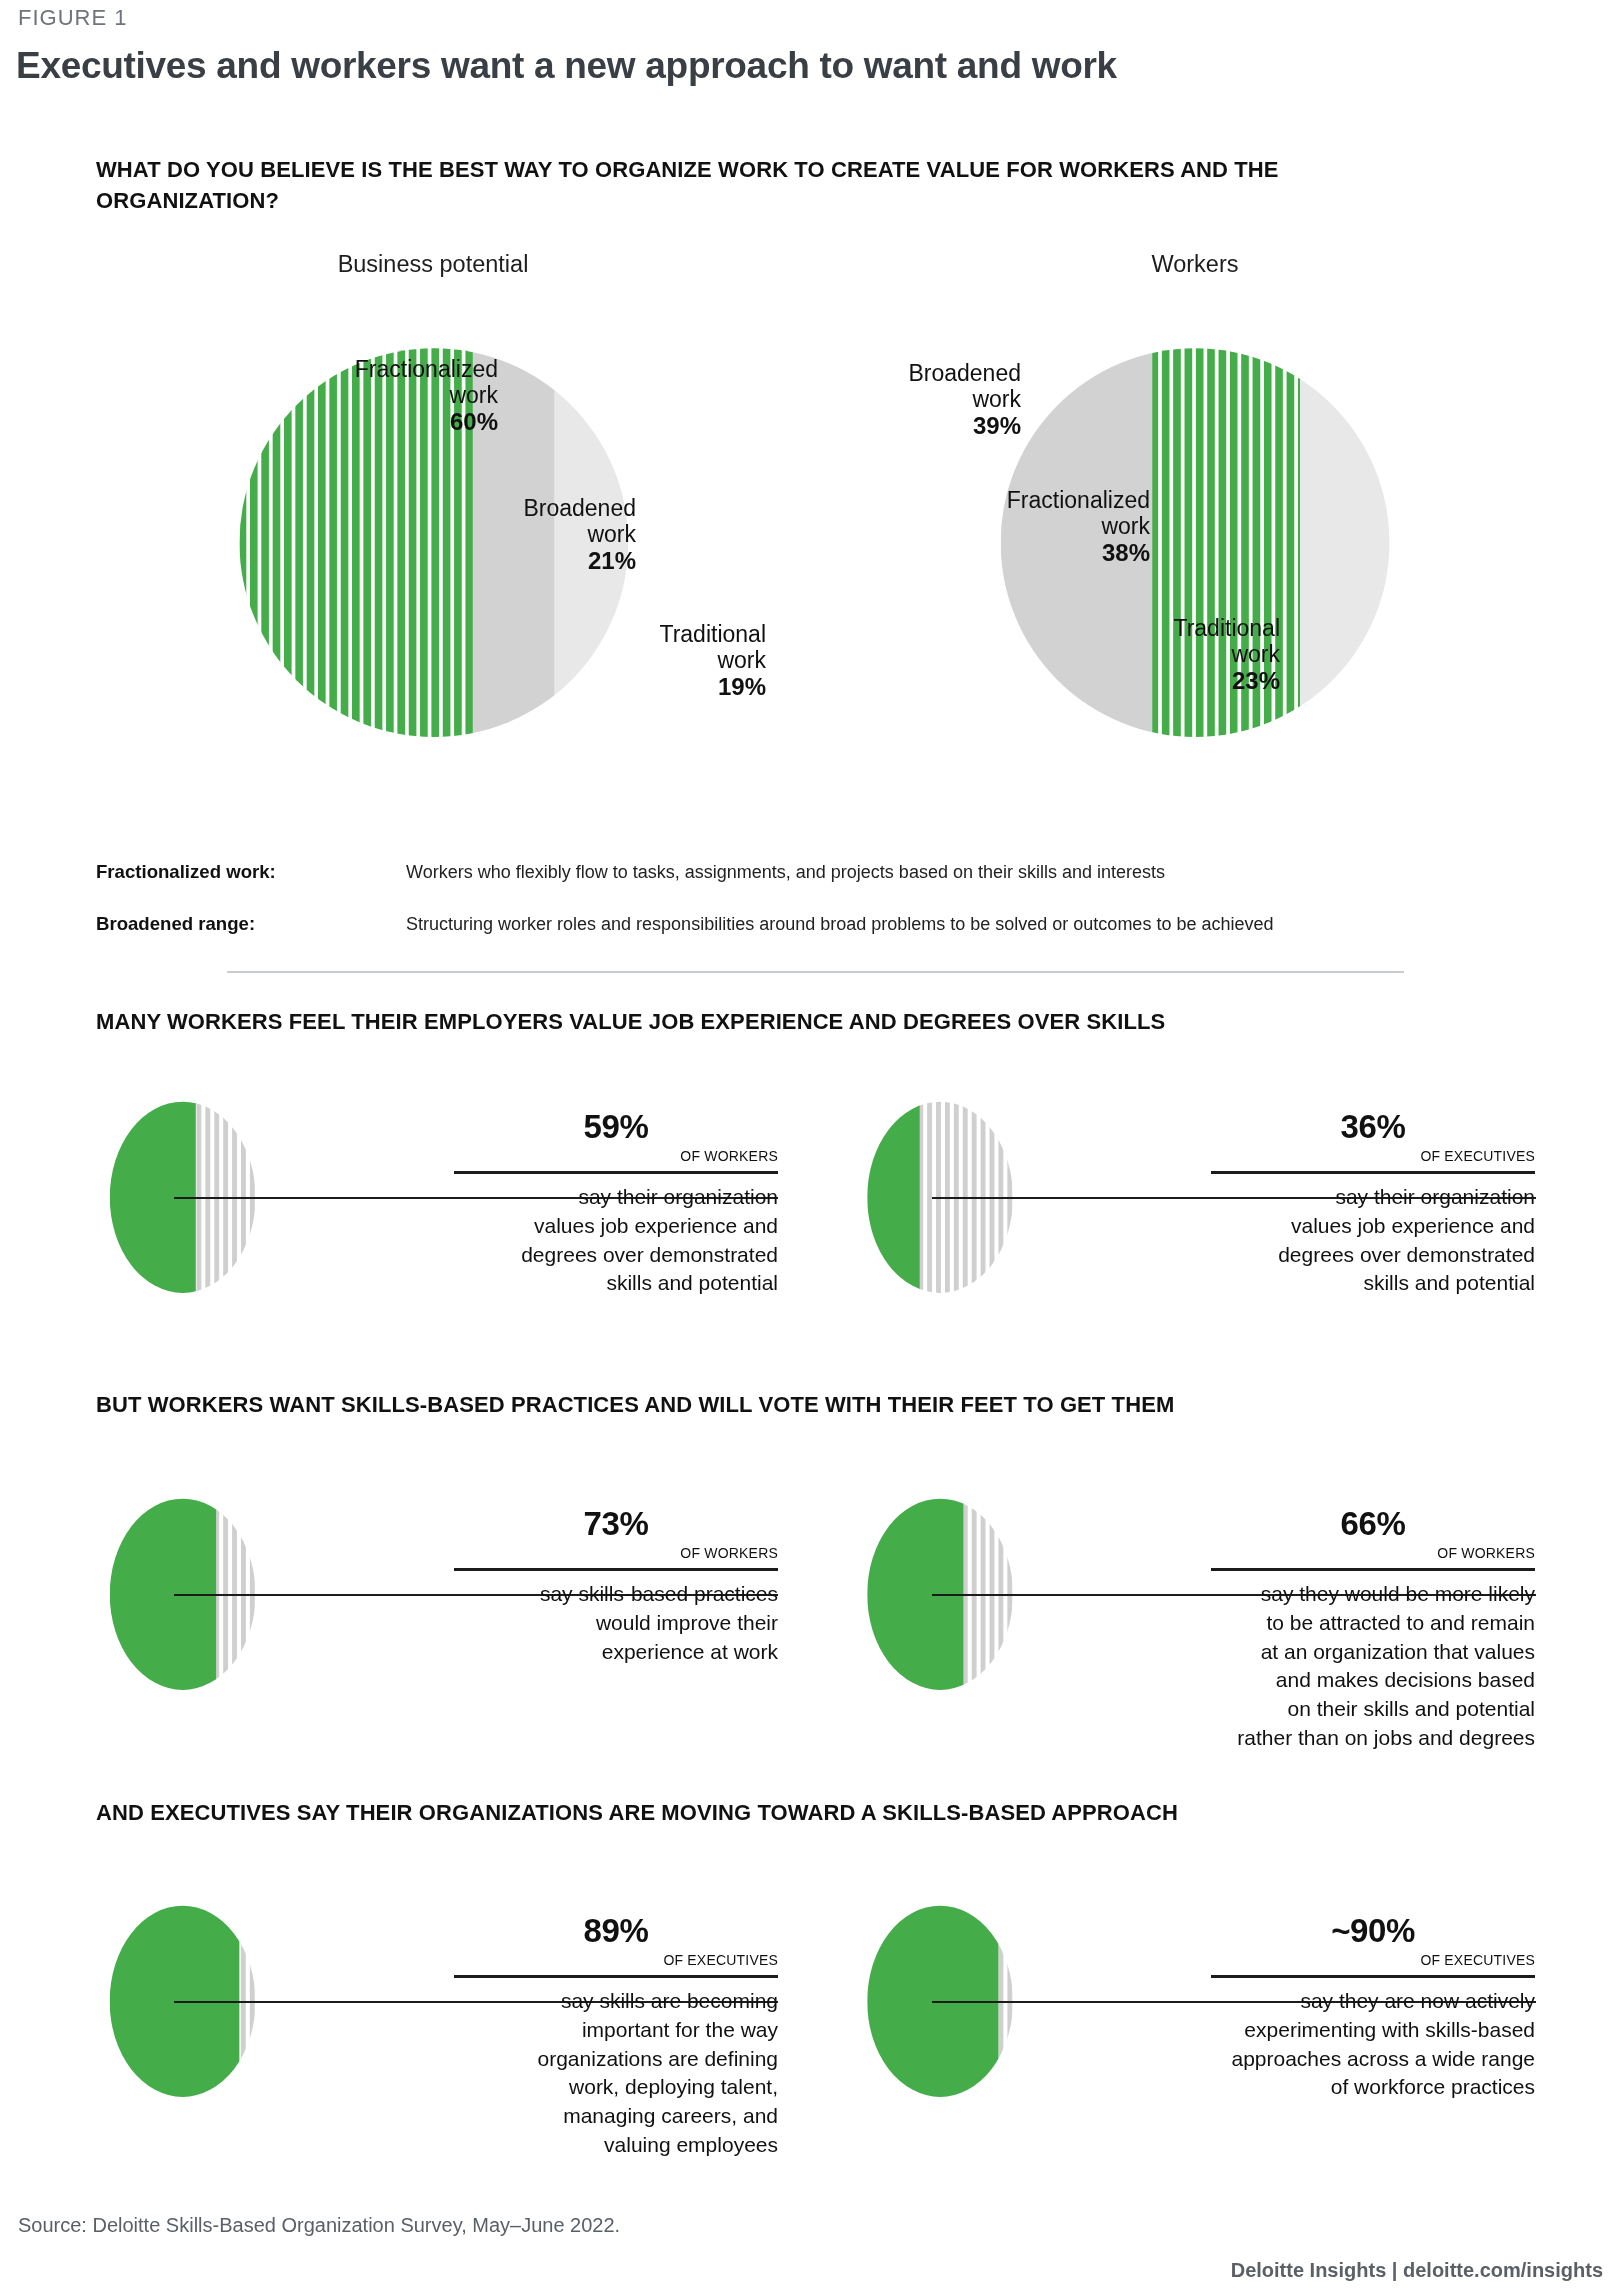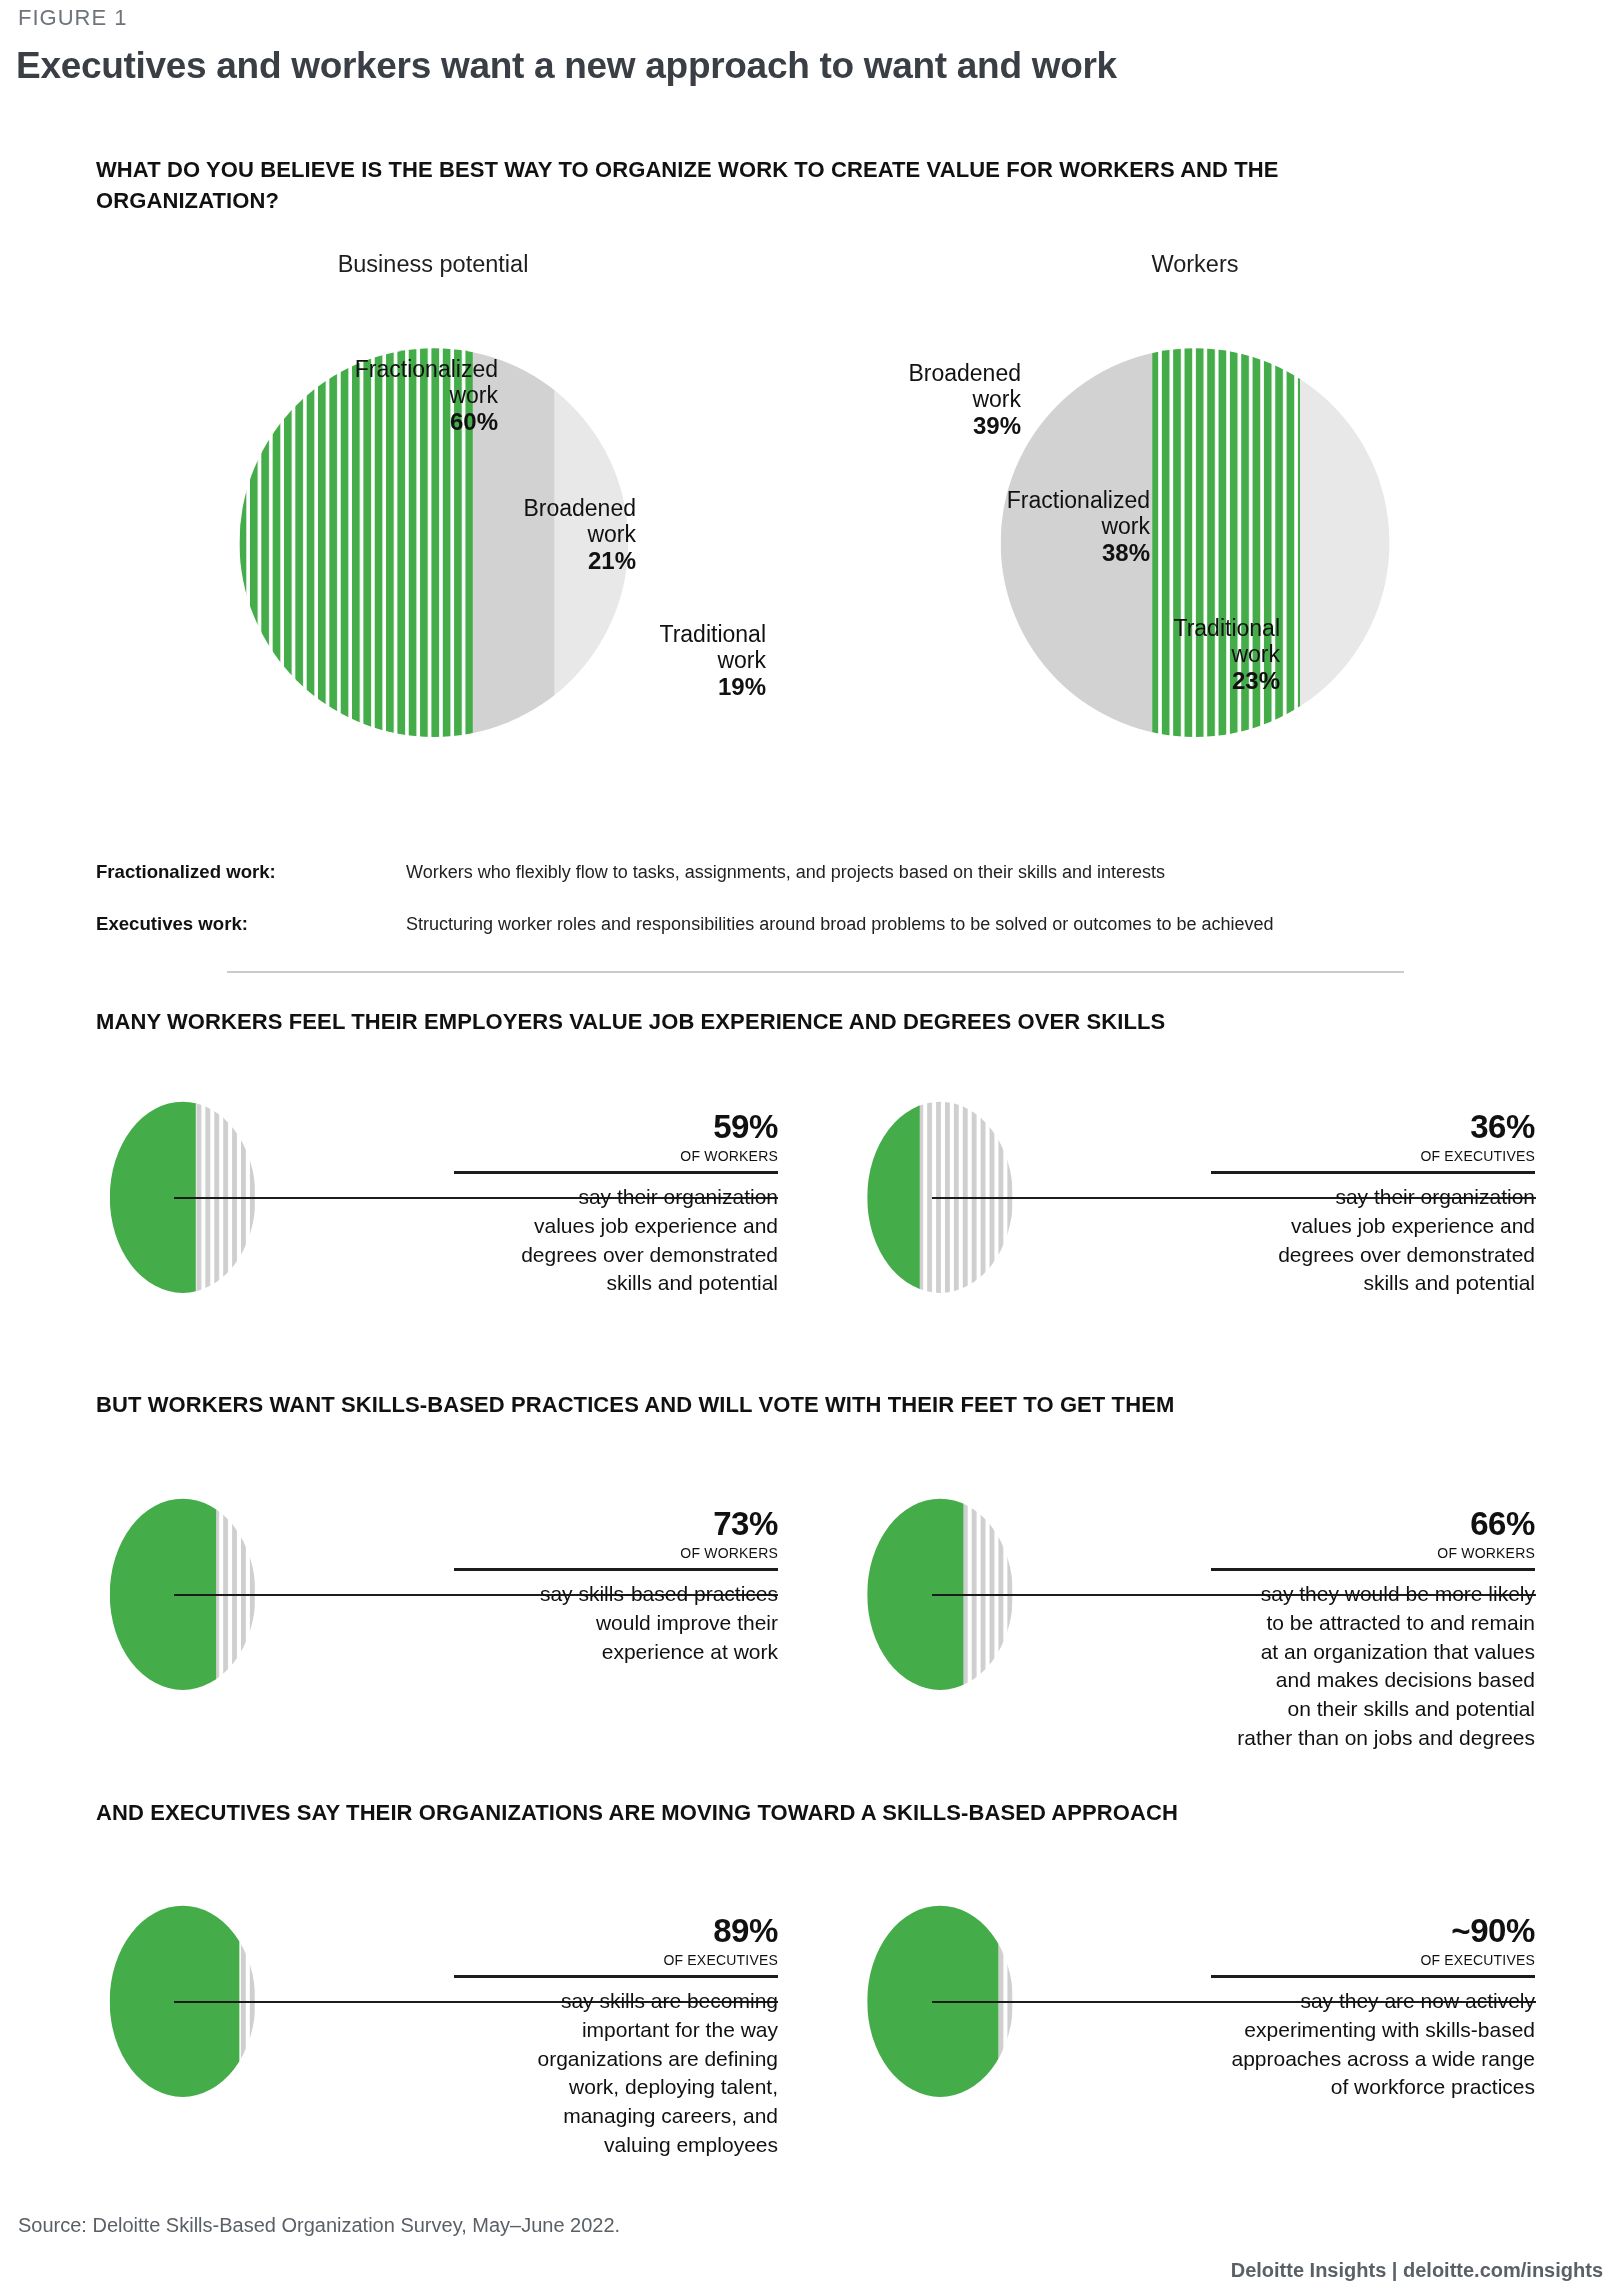--- a/index.html
+++ b/index.html
@@ -72,21 +72,21 @@
   
   .sec-head {
     position:absolute;
     font-size:22px; font-weight:700; letter-spacing:0.1px;
     color:#111; white-space:nowrap;
   }
   .stat { position:absolute; }
   .stat-circle { position:absolute; left:0; top:0; }
   .stat-right { position:absolute; }
   .stat-pct {
-    text-align:right; font-size:33px; font-weight:700;
+    text-align:center; font-size:33px; font-weight:700;
     color:#111; line-height:1.0; letter-spacing:-0.4px;
   }
   .stat-who {
     text-align:right; font-size:14px; font-weight:400;
     color:#111; margin-top:4.9px; letter-spacing:0.2px;
   }
   .stat-rule {
     height:2.4px; background:#1c1c1c; margin-top:7.3px;
   }
   .stat-desc {
@@ -174,21 +174,21 @@
       <div class="pie-label" style="left: 940px; top: 616px; width: 324px;"><span>Traditional<br>work</span><span class="pct">23%</span></div>
     </div>
   </div>
 
 <div class="defs">
   <div class="def-row">
     <span class="def-term">Fractionalized work:</span>
     <span class="def-text">Workers who flexibly flow to tasks, assignments, and projects based on their skills and interests</span>
   </div>
   <div class="def-row">
-    <span class="def-term">Executives work:</span>
+    <span class="def-term">Broadened range:</span>
     <span class="def-text">Structuring worker roles and responsibilities around broad problems to be solved or outcomes to be achieved</span>
   </div>
 </div>
 <div class="hr-divider"></div>
 
 <div class="sec-head" style="left:96px; top:1009px;">MANY WORKERS FEEL THEIR EMPLOYERS VALUE JOB EXPERIENCE AND DEGREES OVER SKILLS</div>
 <div class="sec-head" style="left:96px; top:1392px;">BUT WORKERS WANT SKILLS-BASED PRACTICES AND WILL VOTE WITH THEIR FEET TO GET THEM</div>
 <div class="sec-head" style="left:96px; top:1800px;">AND EXECUTIVES SAY THEIR ORGANIZATIONS ARE MOVING TOWARD A SKILLS-BASED APPROACH</div>
 
 <div id="stat-blocks">

